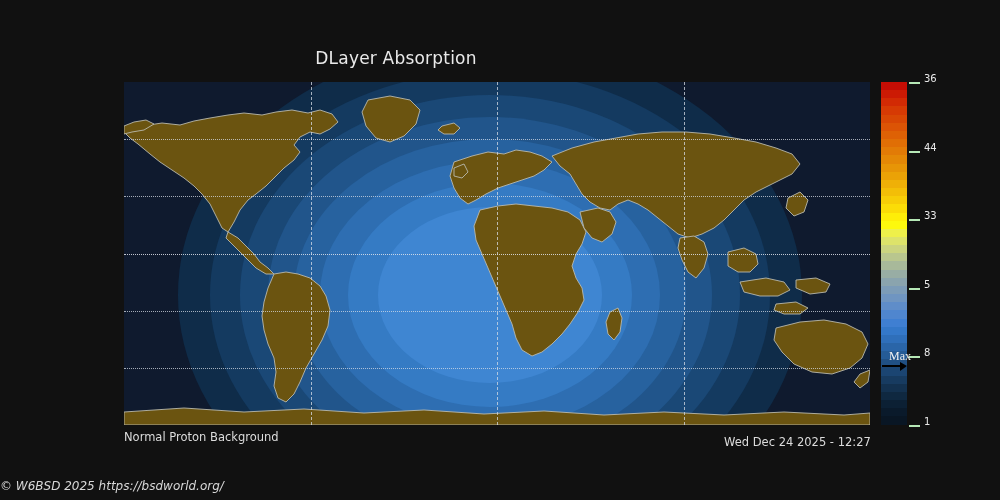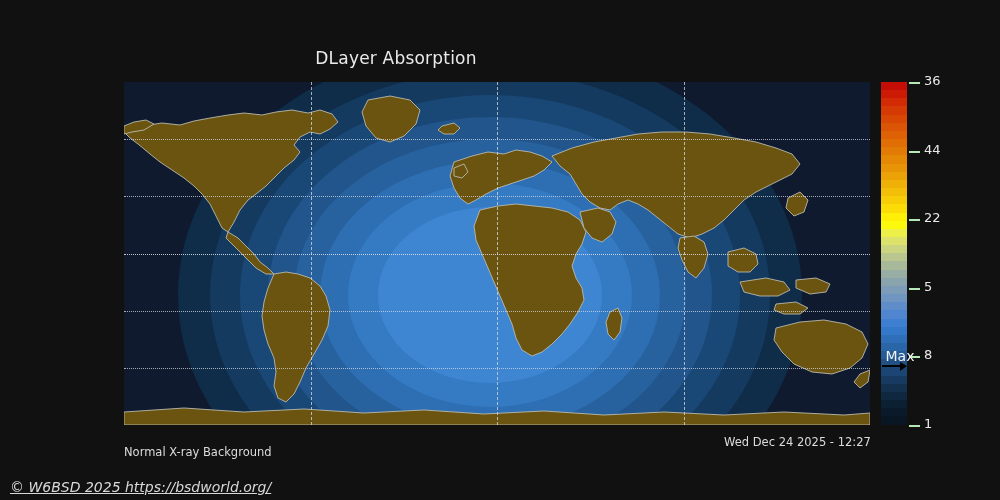--- a/index.html
+++ b/index.html
@@ -23,38 +23,38 @@
           border-left:1px dashed rgba(215,220,230,.75);}
   .grid-h{position:absolute;left:0;width:746px;height:0;
           border-top:1px dotted rgba(215,220,230,.75);}
   .grid-h.eq{border-top:1px dotted rgba(225,228,235,.85);}
 
   
   .cbar{position:absolute;left:881px;top:82px;width:26px;height:343px;}
   .cbar-seg{width:100%;}
   .cb-tick{position:absolute;left:909px;width:11px;height:0;
            border-top:2px solid #b6e8b6;}
-  .cb-lab{position:absolute;left:924px;font-size:13px;color:#e9e9e9;
+  .cb-lab{position:absolute;left:924px;font-size:10px;color:#e9e9e9;
           transform:translateY(-9px);}
   .cb-title{position:absolute;left:927px;top:82px;height:343px;width:343px;
             transform-origin:0 0;transform:rotate(-90deg) translate(-343px,0);
             display:flex;align-items:center;justify-content:center;
             font-size:16px;color:#ececec;}
   .maxbox{position:absolute;left:881px;top:350px;width:38px;height:12px;
           display:flex;align-items:center;justify-content:center;
-          font-size:14px;color:#f2f2f2;}
+          font-size:12px;color:#f2f2f2;font-family:Liberation Serif, serif;}
   .maxarrow{position:absolute;left:881px;top:362px;width:26px;height:10px;}
 
   
   .note{position:absolute;left:124px;font-size:11.5px;color:#dcdcdc;}
   .note.n1{top:430px;}
   .note.n2{top:445px;}
   .stamp{position:absolute;left:724px;top:435px;font-size:11.5px;color:#dcdcdc;}
-  .copyright{position:absolute;left:10px;top:479px;font-size:14px;
-             font-style:italic;color:#d8d8d8;text-decoration:underline;}
+  .copyright{position:absolute;left:0;top:479px;font-size:12px;
+             font-style:italic;color:#d8d8d8;}
 </style>
 </head>
 <body>
 
 <div id="root">
 
   <div class="title">DLayer Absorption</div>
 
   <div class="map-wrap">
 
@@ -191,31 +191,31 @@
       <div class="cbar-seg" style="height: 8.16667px; background: rgb(12, 32, 52);"></div>
       <div class="cbar-seg" style="height: 8.16667px; background: rgb(10, 26, 43);"></div>
       <div class="cbar-seg" style="height: 8.16667px; background: rgb(9, 22, 36);"></div>
     </div>
   <div id="cbticks">
       <div class="cb-tick" style="top: 82px;"></div>
       <div class="cb-lab" style="top: 82px;">36</div>
       <div class="cb-tick" style="top: 150.6px;"></div>
       <div class="cb-lab" style="top: 150.6px;">44</div>
       <div class="cb-tick" style="top: 219.2px;"></div>
-      <div class="cb-lab" style="top: 219.2px;">22</div>
+      <div class="cb-lab" style="top: 219.2px;">33</div>
       <div class="cb-tick" style="top: 287.8px;"></div>
       <div class="cb-lab" style="top: 287.8px;">5</div>
       <div class="cb-tick" style="top: 356.4px;"></div>
       <div class="cb-lab" style="top: 356.4px;">8</div>
       <div class="cb-tick" style="top: 425px;"></div>
       <div class="cb-lab" style="top: 425px;">1</div>
     </div>
   <div class="cb-title">Affected Frequency (MHz)</div>
   <div class="maxbox">Max</div>
   <svg class="maxarrow" viewBox="0 0 26 10">
     <line x1="1" y1="4" x2="20" y2="4" stroke="#000" stroke-width="2"></line>
     <polygon points="19,0 26,4 19,9" fill="#000"></polygon>
   </svg>
 
-  <div class="note n2">Normal X-ray Background</div>
+  <div class="note n1">Normal Proton Background</div>
   <div class="stamp">Wed Dec 24 2025 - 12:27</div>
   <div class="copyright">© W6BSD 2025 https://bsdworld.org/</div>
 </div>
 
 </body></html>

